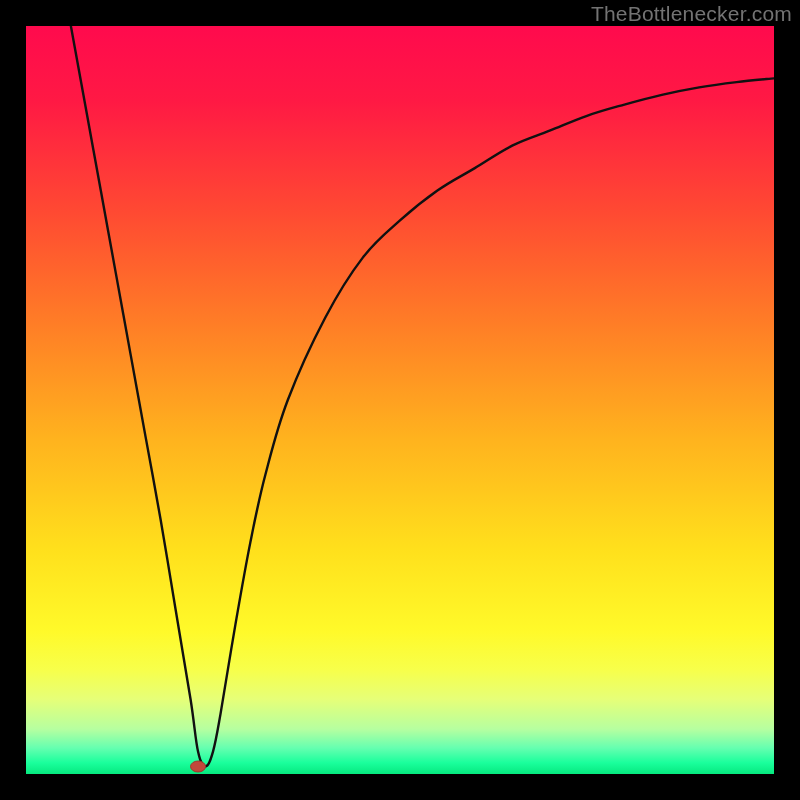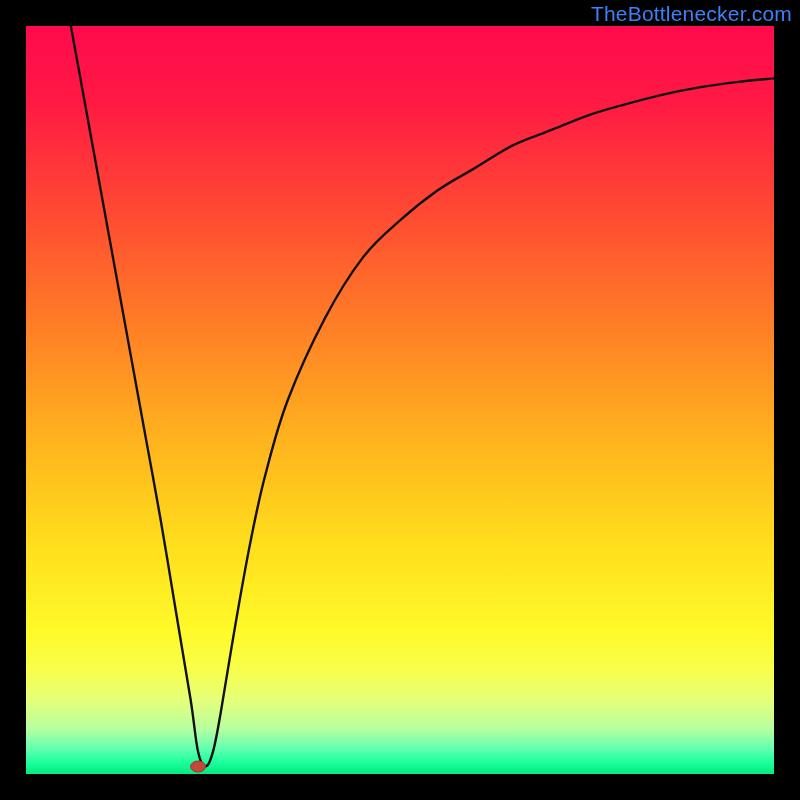--- a/index.html
+++ b/index.html
@@ -23,21 +23,21 @@
     position: absolute;
     left: 0;
     top: 0;
     width: 748px;
     height: 748px;
   }
   .attribution {
     position: absolute;
     top: 2px;
     right: 8px;
-    color: #3b82f6;
+    color: #737373;
     font-size: 21px;
     font-weight: 400;
     letter-spacing: 0.2px;
     user-select: none;
   }
 </style>
 </head>
 <body>
 
 <div class="frame">

